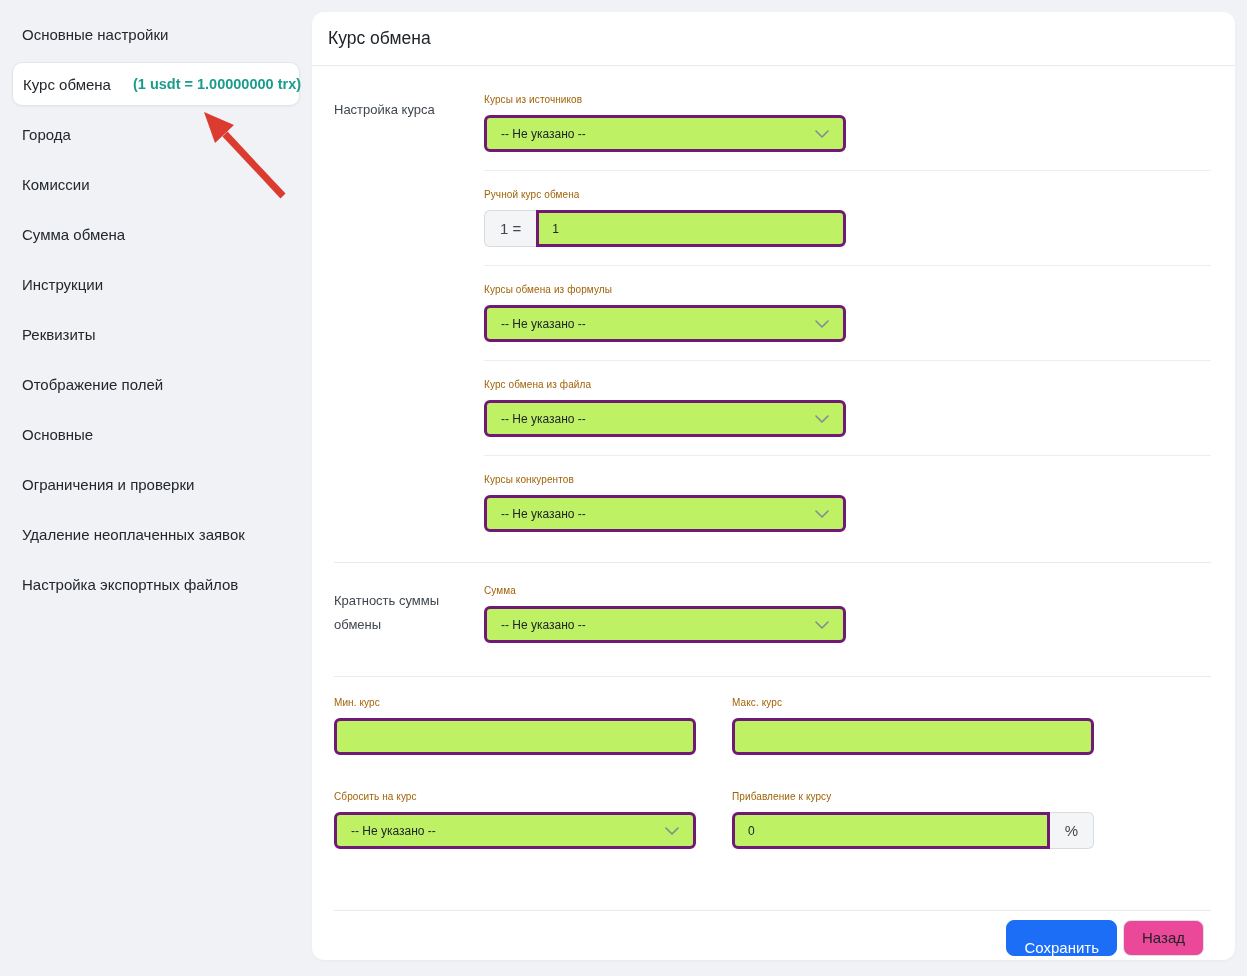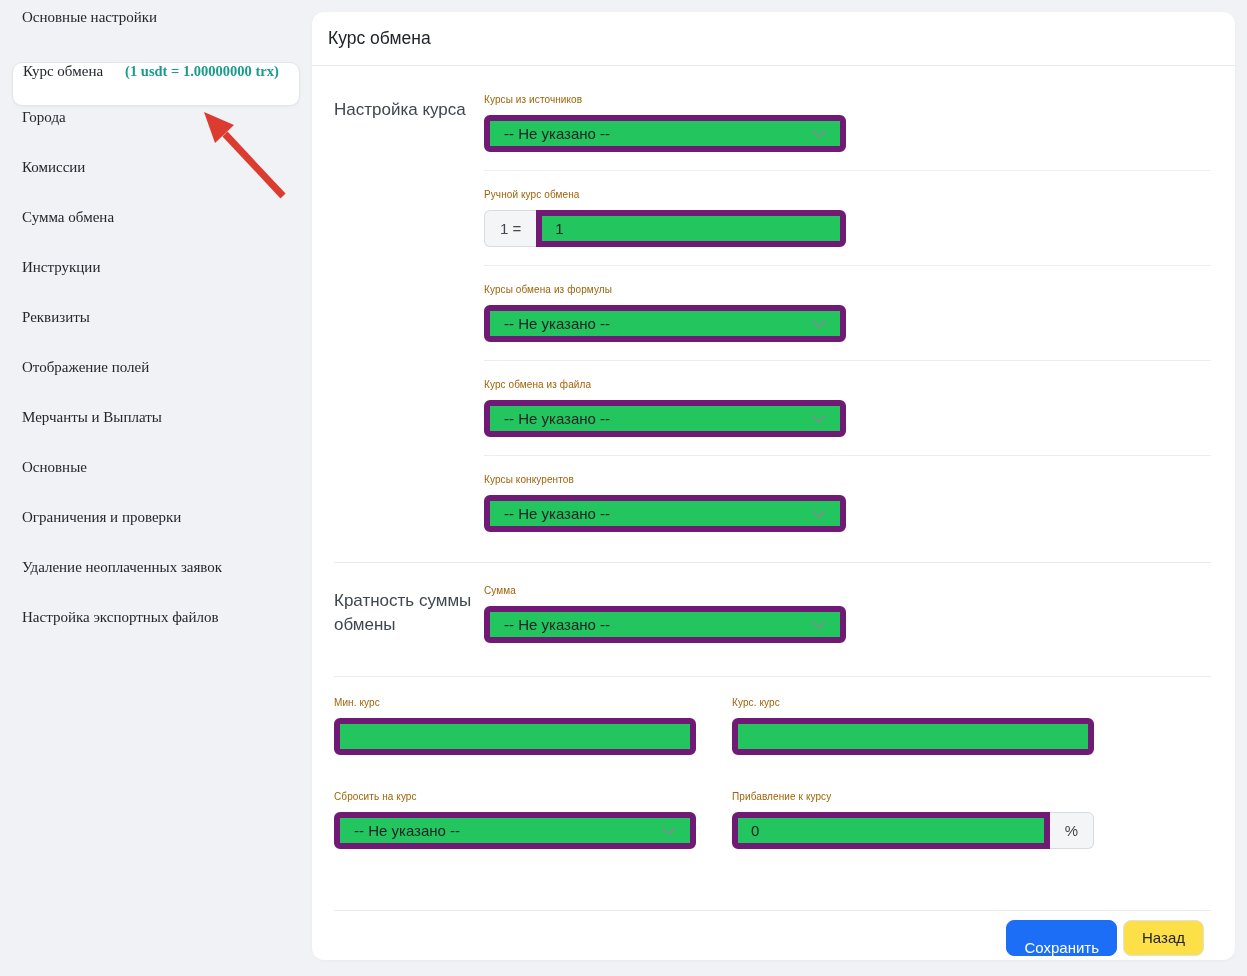--- a/index.html
+++ b/index.html
@@ -12,23 +12,23 @@
     overflow:hidden;
   }
   .app { display:flex; width:100%; height:100%; }
 
   
   .sidebar {
     flex:0 0 312px; width:312px; position:relative;
     padding-top:9px;
   }
   .nav-item {
-    height:50px; display:flex; align-items:flex-start;
+    height:50px; display:flex; align-items:center;
     padding:0 22px; font-size:15px; color:#23272c;
-    cursor:pointer; white-space:nowrap;font-family:Liberation Serif, serif;
+    cursor:pointer; white-space:nowrap;
   }
   .nav-item.active {
     height:44px; margin:3px 12px; padding:0 10px;
     background:#ffffff; border:1px solid #e2e6ea; border-radius:10px;
     box-shadow:0 1px 2px rgba(33,37,41,.05);
   }
   .nav-item .rate { color:#1a9c8c; font-weight:700; margin-left:22px; font-size:14.5px; }
   .arrow-svg { position:absolute; left:0; top:0; pointer-events:none; }
 
   
@@ -45,31 +45,31 @@
     border-bottom:1px solid #e9ecef;
   }
   .card-body { flex:1 1 auto; padding:0 24px 0 22px; overflow:hidden; }
 
   .section { display:grid; grid-template-columns:150px 1fr; }
   .section + .section { border-top:1px solid #e9ecef; }
   .section.s1 { padding:28px 0 30px; }
   .section.s2 { padding:22px 0 33px; }
   .section.s3 { padding:20px 0 33px; }
   .section-label {
-    font-size:17px; color:#3f464e; line-height:24px; padding-top:4px;
+    font-size:13px; color:#3f464e; line-height:24px; padding-top:4px;
     padding-right:10px;
   }
 
   .field-label {
     font-size:10px; font-weight:400; color:#a16207;
     margin-bottom:10px; letter-spacing:.1px;
   }
   .select, .text-input {
-    height:37px; border:6px solid #701a75; border-radius:6px;
-    background:#22c55e; font-size:15px; color:#212529;
+    height:37px; border:3px solid #701a75; border-radius:6px;
+    background:#bef264; font-size:12px; color:#212529;
   }
   .select {
     width:362px; display:flex; align-items:center;
     justify-content:space-between; padding:0 14px; cursor:pointer;
   }
   .select .chevron { flex:0 0 auto; margin-left:8px; }
   .text-input { width:362px; padding:0 13px; font-family:inherit; outline:none; }
   .w-full { width:100%; }
 
   .hr { border:0; border-top:1px solid #eceef1; margin:18px 0; }
@@ -95,21 +95,21 @@
     flex:0 0 auto; margin:0 24px 0 22px;
     border-top:1px solid #e9ecef;
     padding:9px 7px 4px 0;
     display:flex; justify-content:flex-end; align-items:center; gap:6px;
   }
   .btn {
     height:36px; border-radius:8px; font-size:15px;
     font-family:inherit; cursor:pointer; line-height:34px;
   }
   .btn-primary { background:#1b6ef5; border:1px solid #1b6ef5; color:#fff; padding:10px 17px; }
-  .btn-light   { background:#fde047; border:1px solid #dde1e5; color:#212529; padding:0 18px; }
+  .btn-light   { background:#ec4899; border:1px solid #dde1e5; color:#212529; padding:0 18px; }
 </style>
 </head>
 <body>
 
 <div class="app">
 
   <aside class="sidebar">
     <nav>
       <div class="nav-item">
         <span>Основные настройки</span>
@@ -128,23 +128,20 @@
         <span>Сумма обмена</span>
       </div>
       <div class="nav-item">
         <span>Инструкции</span>
       </div>
       <div class="nav-item">
         <span>Реквизиты</span>
       </div>
       <div class="nav-item">
         <span>Отображение полей</span>
-      </div>
-      <div class="nav-item">
-        <span>Мерчанты и Выплаты</span>
       </div>
       <div class="nav-item">
         <span>Основные</span>
       </div>
       <div class="nav-item">
         <span>Ограничения и проверки</span>
       </div>
       <div class="nav-item">
         <span>Удаление неоплаченных заявок</span>
       </div>
@@ -246,21 +243,21 @@
 
         <section class="section s3">
           <div class="fields-grid">
 
             <div class="field">
               <div class="field-label">Мин. курс</div>
               <input class="text-input w-full" type="text" value="" style="">
             </div>
 
             <div class="field">
-              <div class="field-label">Курс. курс</div>
+              <div class="field-label">Макс. курс</div>
               <input class="text-input w-full" type="text" value="" style="">
             </div>
 
             <div class="field">
               <div class="field-label">Сбросить на курс</div>
               <div class="select w-full">
                 <span>-- Не указано --</span>
                 <svg class="chevron" width="14" height="8" viewBox="0 0 14 8">
                   <path d="M1 1 L7 7 L13 1" fill="none" stroke="#848b92" stroke-width="1.6" stroke-linecap="round" stroke-linejoin="round"></path>
                 </svg>

